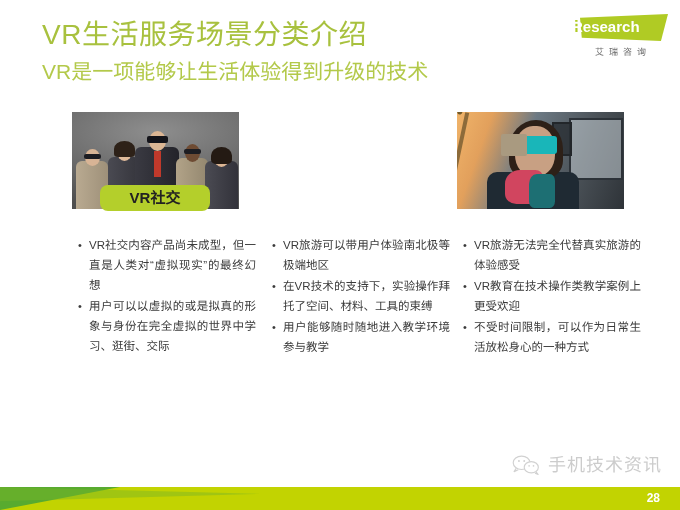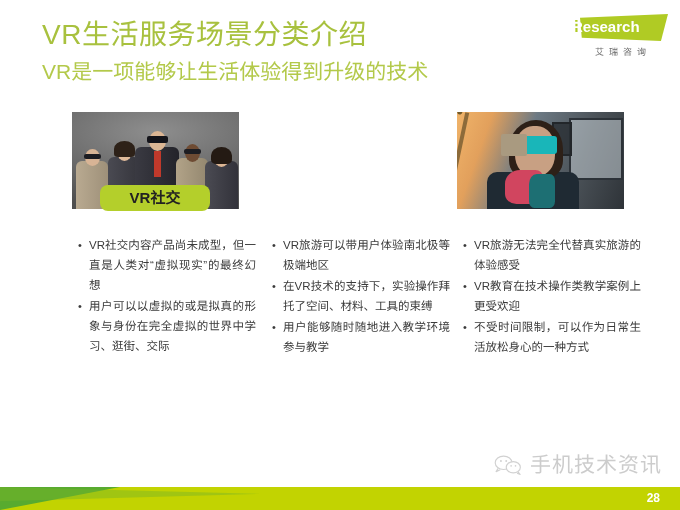--- a/index.html
+++ b/index.html
@@ -214,21 +214,21 @@
     right: 18px;
     bottom: 32px;
     height: 26px;
     display: flex;
     align-items: center;
     gap: 7px;
     opacity: 0.45;
   }
   .wm-icon { width: 30px; height: 22px; }
   .wm-text {
-    font-size: 21px;
+    font-size: 18px;
     color: #8f8f8f;
     letter-spacing: 1px;
     line-height: 22px;
     white-space: nowrap;
   }
   .bottom-bar {
     position: absolute;
     left: 0;
     bottom: 0;
     width: 680px;

